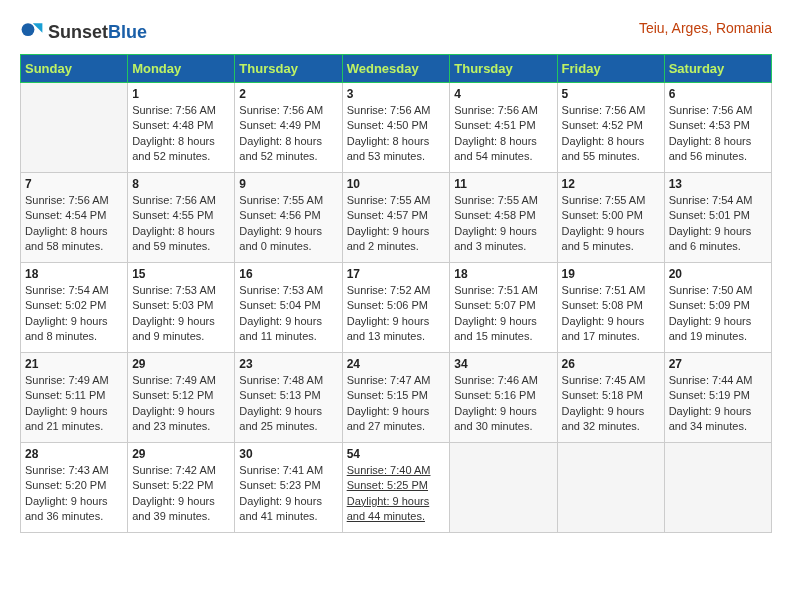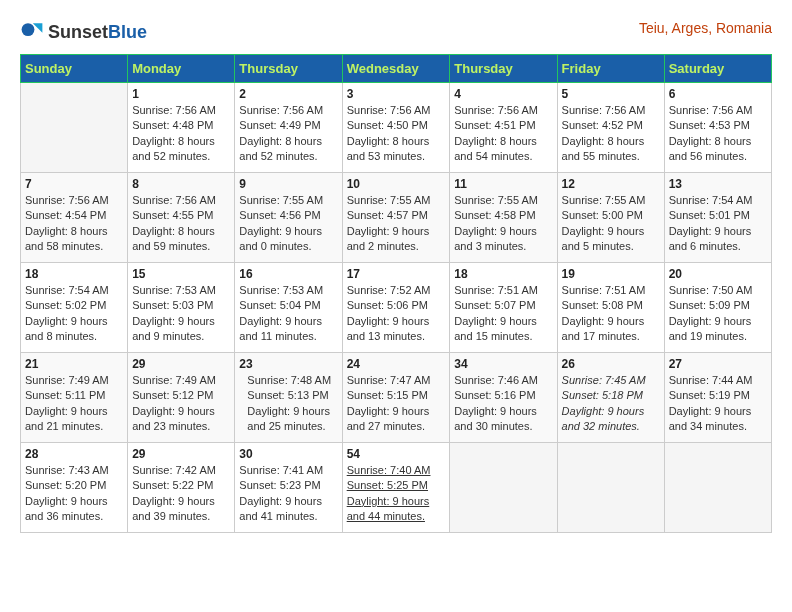--- a/index.html
+++ b/index.html
@@ -276,42 +276,42 @@
         </td>
         <td>
           <div class="day-number">29</div>
           <div class="day-info" style="white-space: pre-line;">Sunrise: 7:49 AM
 Sunset: 5:12 PM
 Daylight: 9 hours
 and 23 minutes.</div>
         </td>
         <td>
           <div class="day-number">23</div>
-          <div class="day-info" style="white-space: pre-line; margin-left: 8px;">Sunrise: 7:48 AM
+          <div class="day-info" style="white-space: pre-line;">Sunrise: 7:48 AM
 Sunset: 5:13 PM
 Daylight: 9 hours
 and 25 minutes.</div>
         </td>
         <td>
           <div class="day-number">24</div>
           <div class="day-info" style="white-space: pre-line;">Sunrise: 7:47 AM
 Sunset: 5:15 PM
 Daylight: 9 hours
 and 27 minutes.</div>
         </td>
         <td>
           <div class="day-number">34</div>
           <div class="day-info" style="white-space: pre-line;">Sunrise: 7:46 AM
 Sunset: 5:16 PM
 Daylight: 9 hours
 and 30 minutes.</div>
         </td>
         <td>
           <div class="day-number">26</div>
-          <div class="day-info" style="white-space: pre-line; font-style: italic;">Sunrise: 7:45 AM
+          <div class="day-info" style="white-space: pre-line;">Sunrise: 7:45 AM
 Sunset: 5:18 PM
 Daylight: 9 hours
 and 32 minutes.</div>
         </td>
         <td>
           <div class="day-number">27</div>
           <div class="day-info" style="white-space: pre-line;">Sunrise: 7:44 AM
 Sunset: 5:19 PM
 Daylight: 9 hours
 and 34 minutes.</div>

